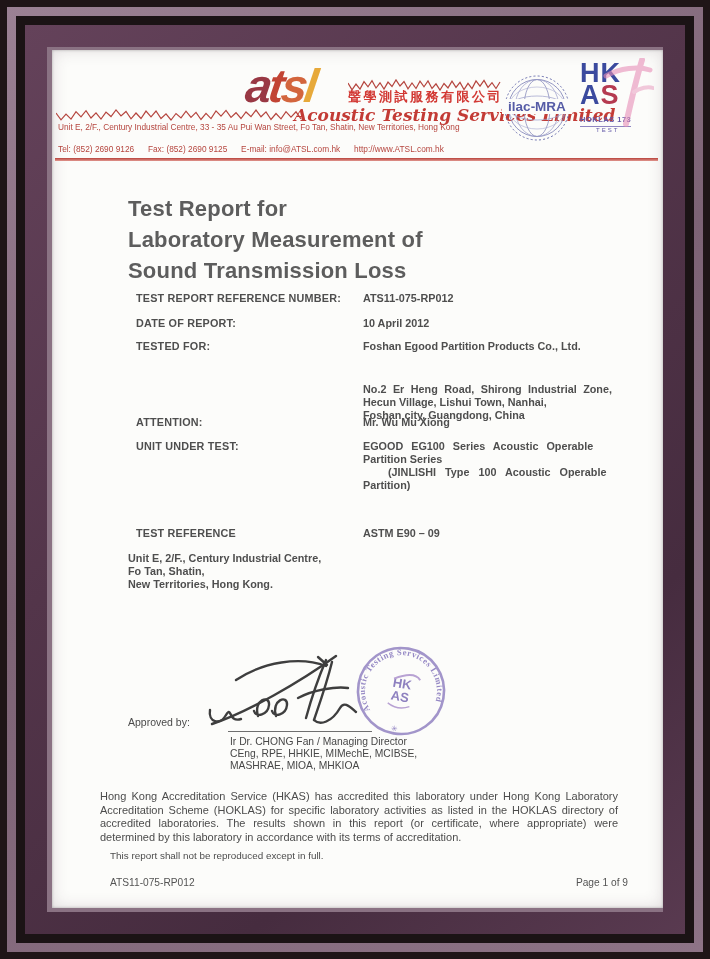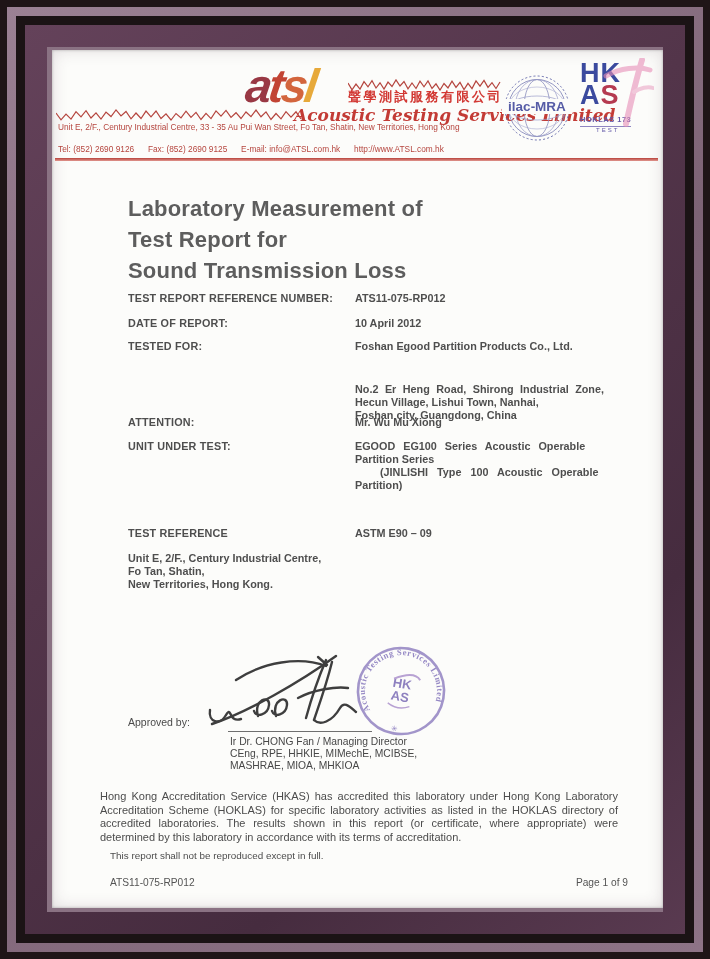--- a/index.html
+++ b/index.html
@@ -45,21 +45,21 @@
   .hoklas{margin-top:9px;font-size:7.5px;font-weight:bold;color:#6258a8;
     letter-spacing:.5px;border-bottom:1px solid #8f86c2;display:inline-block;padding-bottom:2px;}
   .hoklas-test{font-size:6px;letter-spacing:2px;color:#6258a8;margin-left:16px;}
 
   
   .title{position:absolute;left:76px;top:143px;font-size:22px;line-height:31px;
     font-weight:bold;color:#5d5d5d;letter-spacing:.2px;}
 
   
   .frow{position:absolute;left:76px;display:flex;align-items:flex-start;}
-  .flabel{width:227px;font-size:10.8px;font-weight:bold;color:#4e4e4e;letter-spacing:.2px;flex:none;}
+  .flabel{width:227px;font-size:10.8px;font-weight:bold;color:#4e4e4e;letter-spacing:.2px;flex:none;margin-left:8px;}
   .fvalue{width:276px;font-size:10.8px;font-weight:bold;color:#4e4e4e;line-height:13px;}
   .vline{min-height:13px;}
   .r1{top:242px}.r2{top:267px}.r3{top:290px}.r4{top:317px}
   .r5{top:366px}.r6{top:390px}.r7{top:477px}.r8{top:502px}
   .r4 .vline:nth-child(1){word-spacing:3.5px;margin-top:16px;}
   .r6 .vline:nth-child(1){word-spacing:5px;}
   .r6 .vline:nth-child(3){word-spacing:6px;padding-left:25px;}
 
   
   .approved-label{position:absolute;left:76px;top:666px;font-size:10.5px;color:#4a4a4a;}
@@ -121,22 +121,22 @@
       </svg>
       <div class="hkas-letters">
         <div>HK</div>
         <div><span>A</span><span class="hkas-s">S</span></div>
       </div>
       <div class="hoklas">HOKLAS 173</div>
       <div class="hoklas-test">TEST</div>
     </div>
 
     <div class="title">
+      <div>Test Report for</div>
       <div>Laboratory Measurement of</div>
-      <div>Test Report for</div>
       <div>Sound Transmission Loss</div>
     </div>
 
     <div class="frow r1">
       <div class="flabel">TEST REPORT REFERENCE NUMBER:</div>
       <div class="fvalue">
         <div class="vline">ATS11-075-RP012</div>
       </div>
     </div>
     <div class="frow r2">

